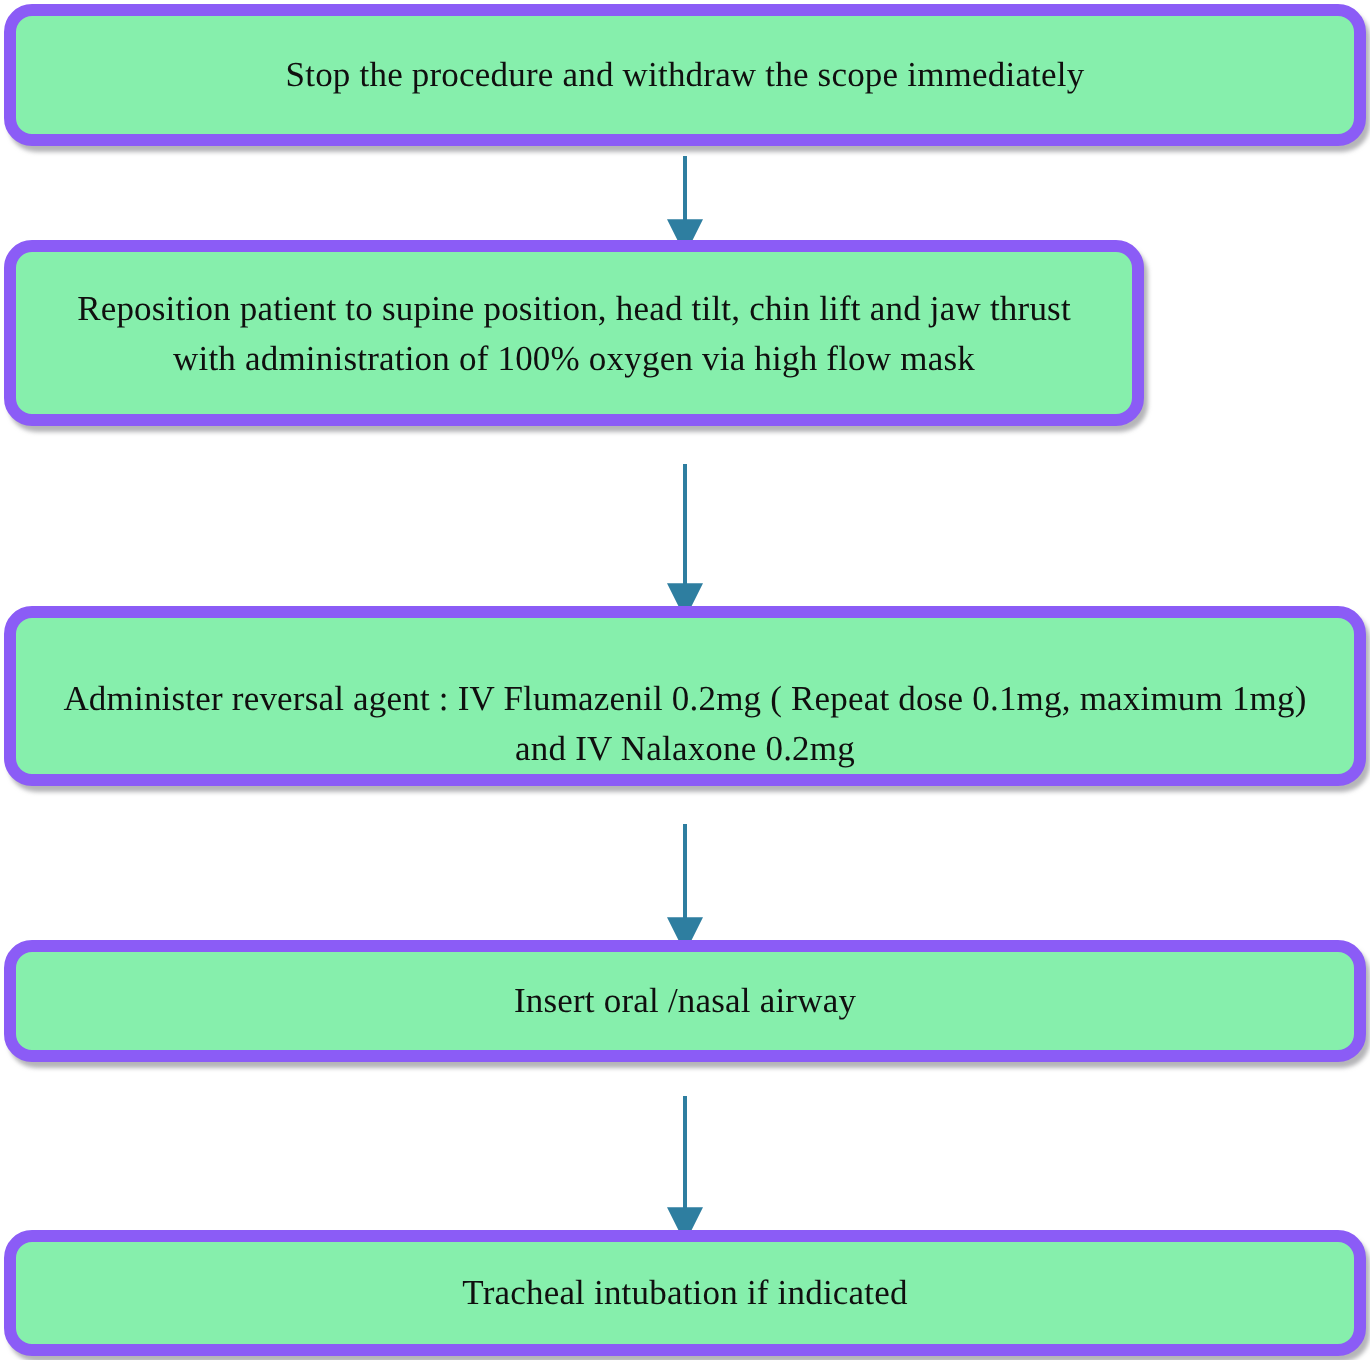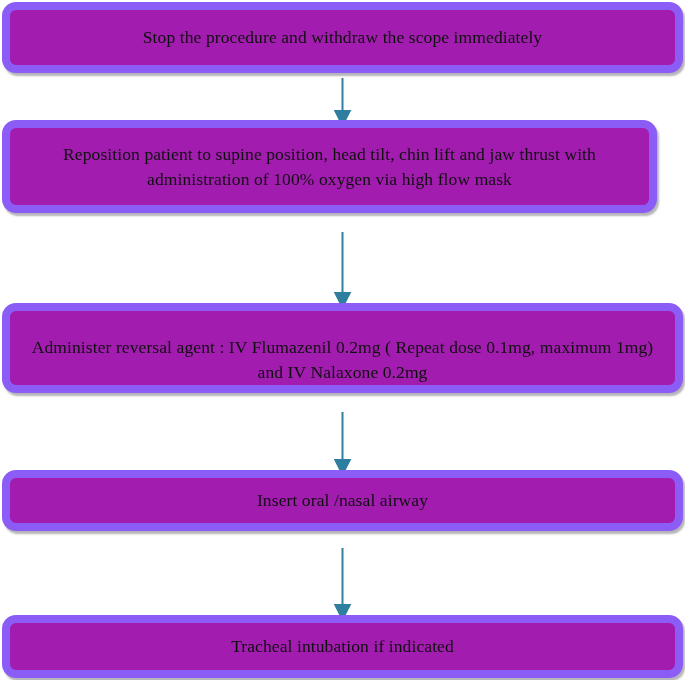--- a/index.html
+++ b/index.html
@@ -19,41 +19,41 @@
     position: absolute;
     left: 0;
     top: 0;
     width: 685px;
     height: 680px;
   }
 
   .node {
     position: absolute;
     box-sizing: border-box;
-    background: #a21caf;
-    border: 8px solid #8b5cf6;
+    background: #86efac;
+    border: 6px solid #8b5cf6;
     border-radius: 14px;
     box-shadow: 2px 3px 2px rgba(120,120,125,0.55);
     display: flex;
     align-items: center;
     justify-content: center;
     text-align: center;
   }
 
   .node-label {
     color: #100f0f;
     font-size: 17.5px;
     line-height: 1.42;
     padding: 0 18px;
     letter-spacing: 0.1px;
   }
 
   
   .node-1 { left: 2px;  top: 2px;   width: 681px; height: 71px; }
-  .node-2 { left: 2px;  top: 120px; width: 655px; height: 93px; }
+  .node-2 { left: 2px;  top: 120px; width: 570px; height: 93px; }
   .node-3 { left: 2px;  top: 303px; width: 681px; height: 90px; align-items: flex-end; }
   .node-4 { left: 2px;  top: 470px; width: 681px; height: 61px; }
   .node-5 { left: 2px;  top: 615px; width: 681px; height: 63px; }
 
   .connector {
     position: absolute;
     left: 0;
     top: 0;
     width: 685px;
     height: 680px;

